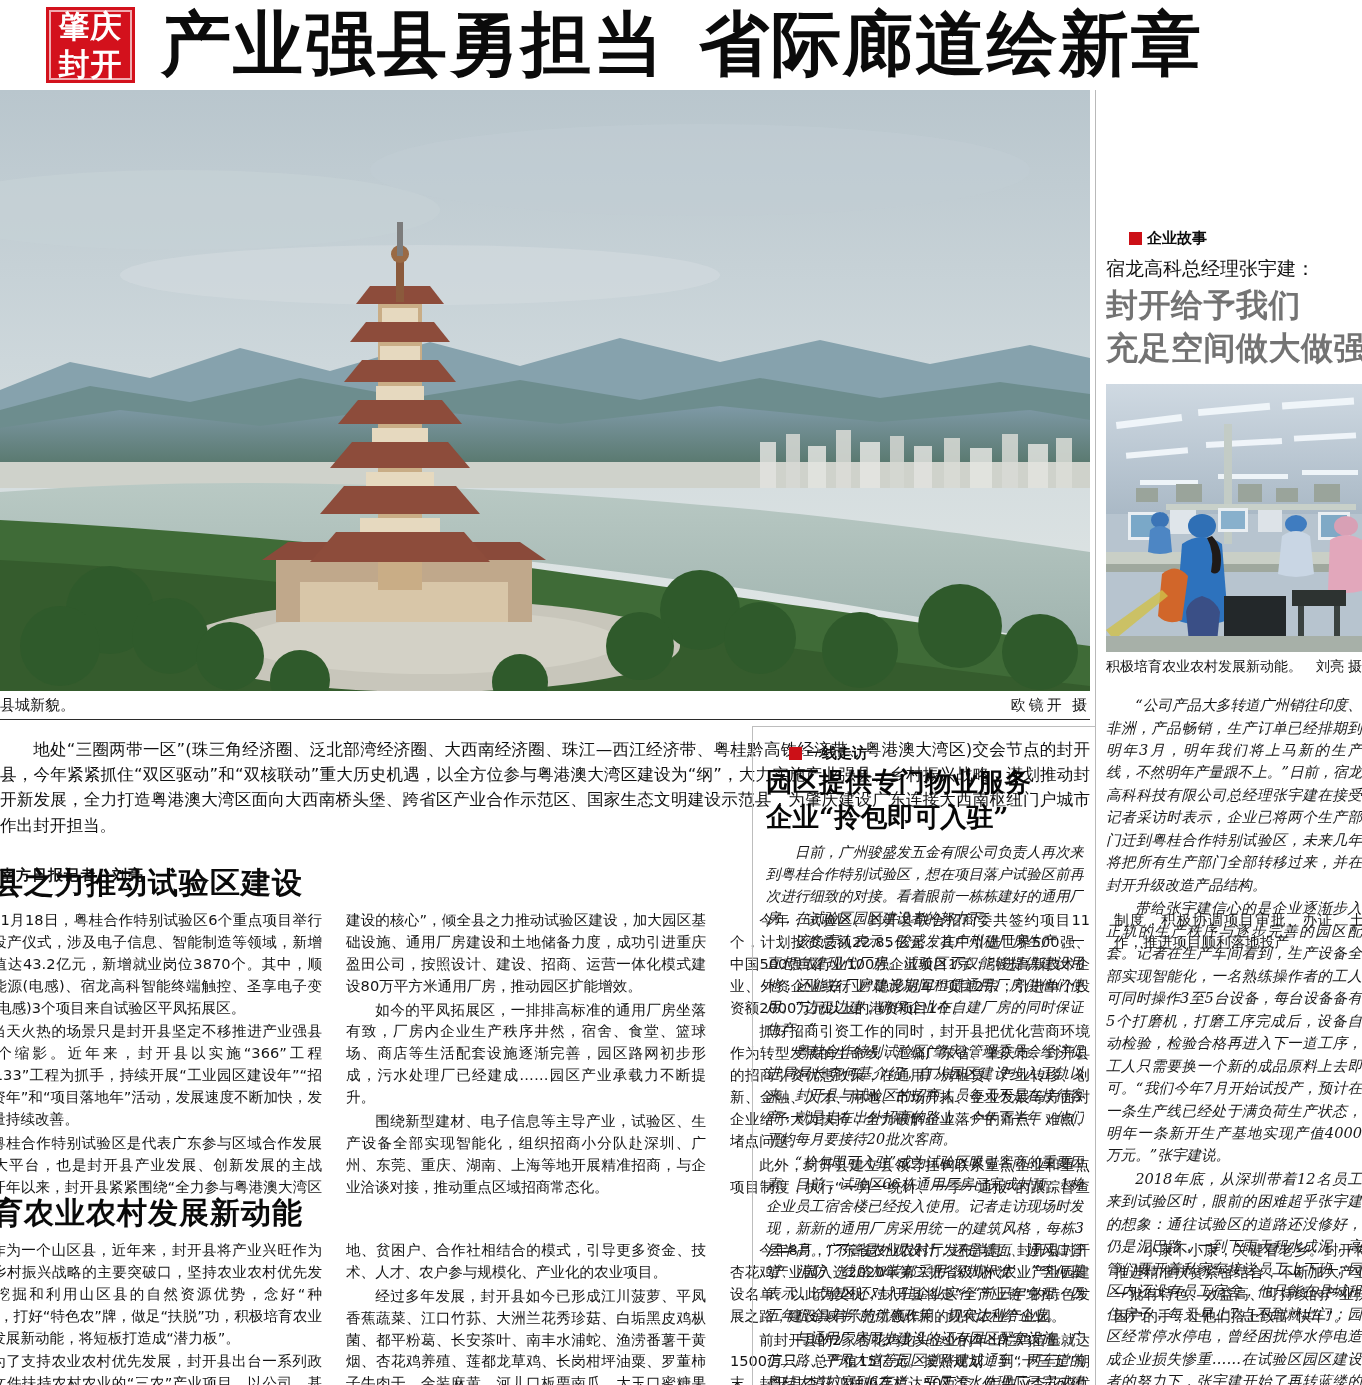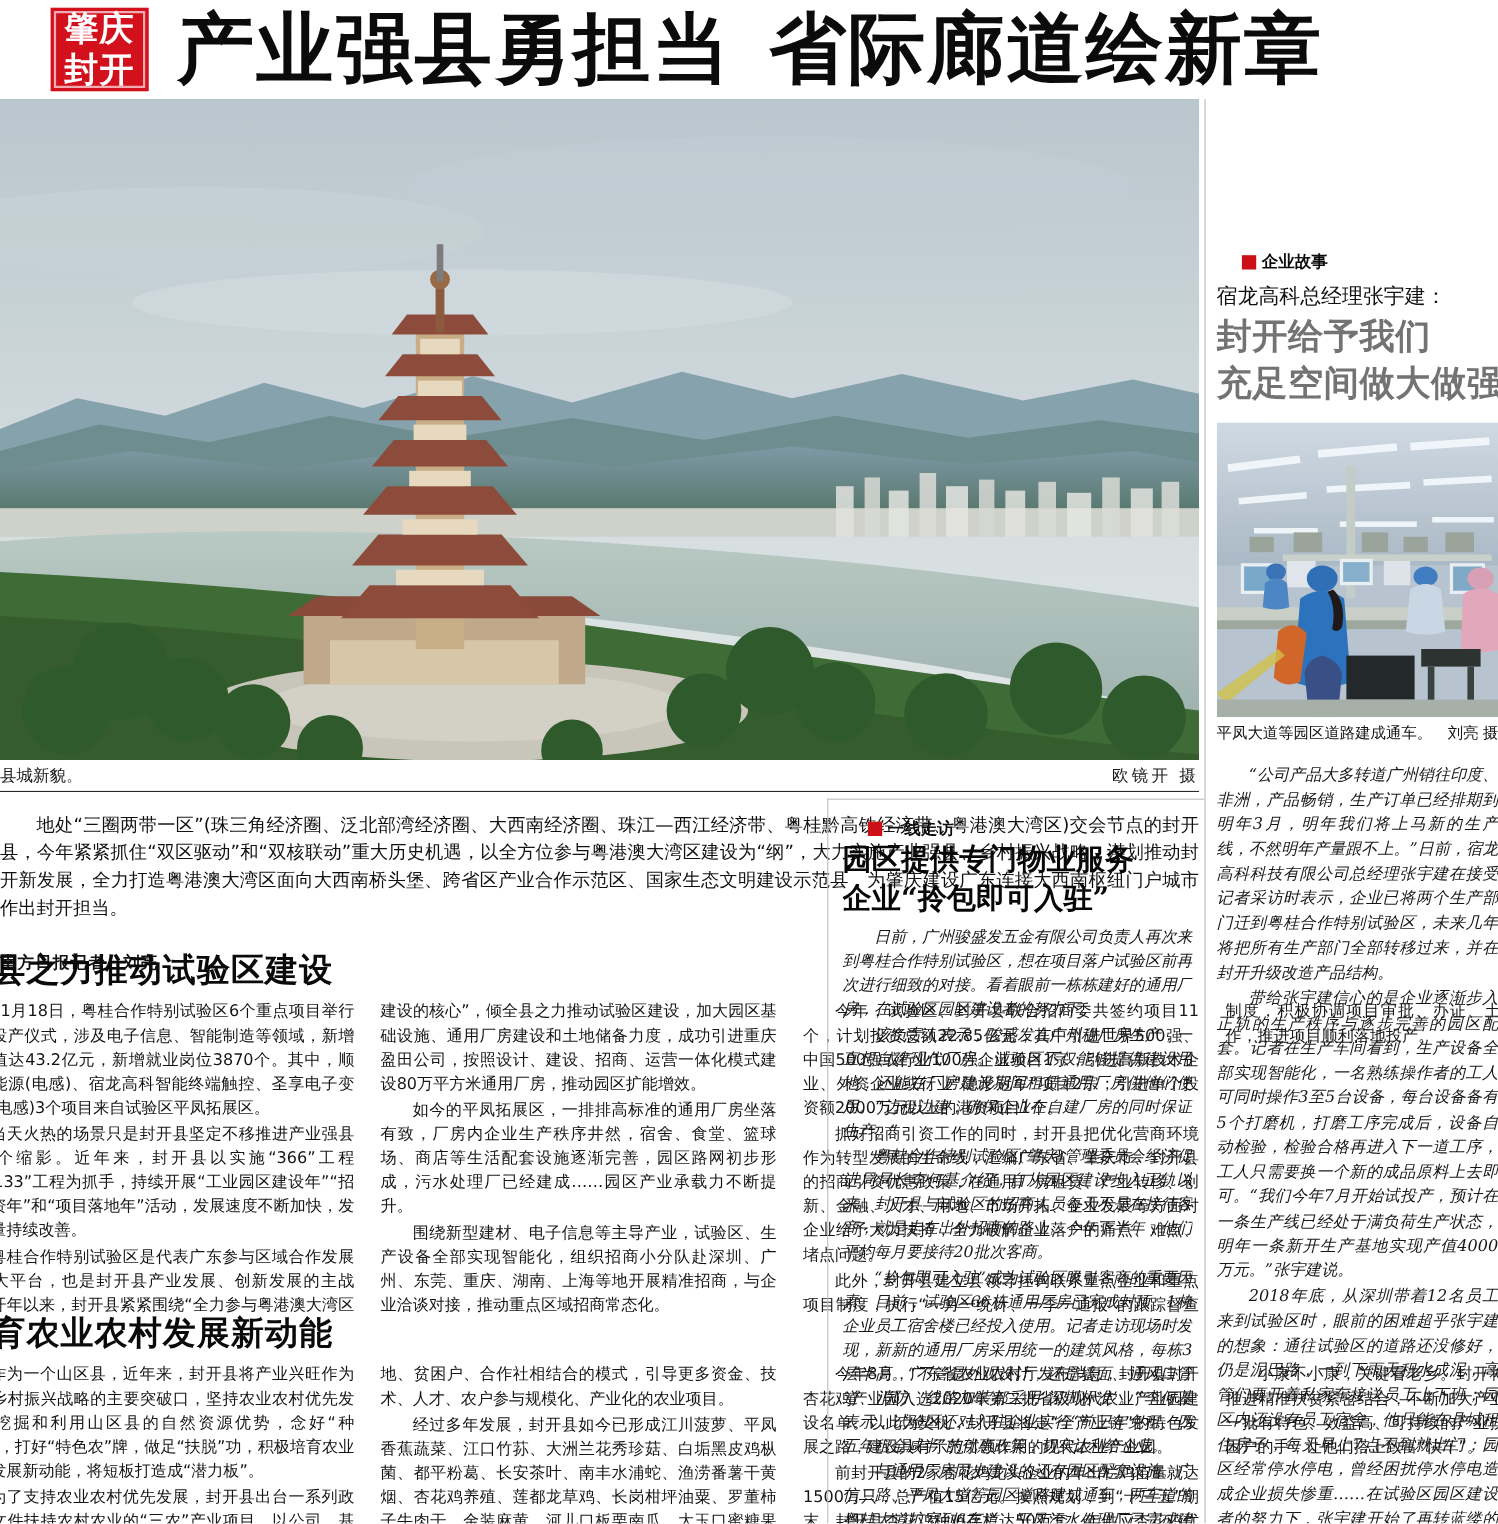--- a/index.html
+++ b/index.html
@@ -418,21 +418,21 @@
       <rect x="192" y="222" width="6" height="40" fill="#3a4240"></rect>
       <rect x="228" y="222" width="6" height="40" fill="#3a4240"></rect>
       <rect x="118" y="212" width="62" height="40" fill="#23282a"></rect>
 
       <path d="M0 246 L56 206 L62 212 L8 256 Z" fill="#cfc04a" opacity=".8"></path>
       <rect x="0" y="252" width="256" height="16" fill="#a7b0a8"></rect>
     </svg>
   </div>
 
   <div class="rc-caption">
-    <span>平凤大道等园区道路建成通车。</span>
+    <span>积极培育农业农村发展新动能。</span>
     <span>刘亮 摄</span>
   </div>
 
   <div class="rc-body" id="rcbody">
       <p class="kai">“公司产品大多转道广州销往印度、非洲，产品畅销，生产订单已经排期到明年3月，明年我们将上马新的生产线，不然明年产量跟不上。”日前，宿龙高科科技有限公司总经理张宇建在接受记者采访时表示，企业已将两个生产部门迁到粤桂合作特别试验区，未来几年将把所有生产部门全部转移过来，并在封开升级改造产品结构。</p>
       <p class="kai">带给张宇建信心的是企业逐渐步入正轨的生产秩序与逐步完善的园区配套。记者在生产车间看到，生产设备全部实现智能化，一名熟练操作者的工人可同时操作3至5台设备，每台设备备有5个打磨机，打磨工序完成后，设备自动检验，检验合格再进入下一道工序，工人只需要换一个新的成品原料上去即可。“我们今年7月开始试投产，预计在一条生产线已经处于满负荷生产状态，明年一条新开生产基地实现产值4000万元。”张宇建说。</p>
       <p class="kai">2018年底，从深圳带着12名员工来到试验区时，眼前的困难超乎张宇建的想象：通往试验区的道路还没修好，仍是泥巴路，一到下雨天积水成泥，高管们要开着私家车接送员工上下班；园区内还没有员工宿舍，他只能在县城租住房子，每天早上7点不到就出门；园区经常停水停电，曾经困扰停水停电造成企业损失惨重……在试验区园区建设者的努力下，张宇建开始了再转蓝缕的再创业过程。</p>
     </div>
 </div>
 

